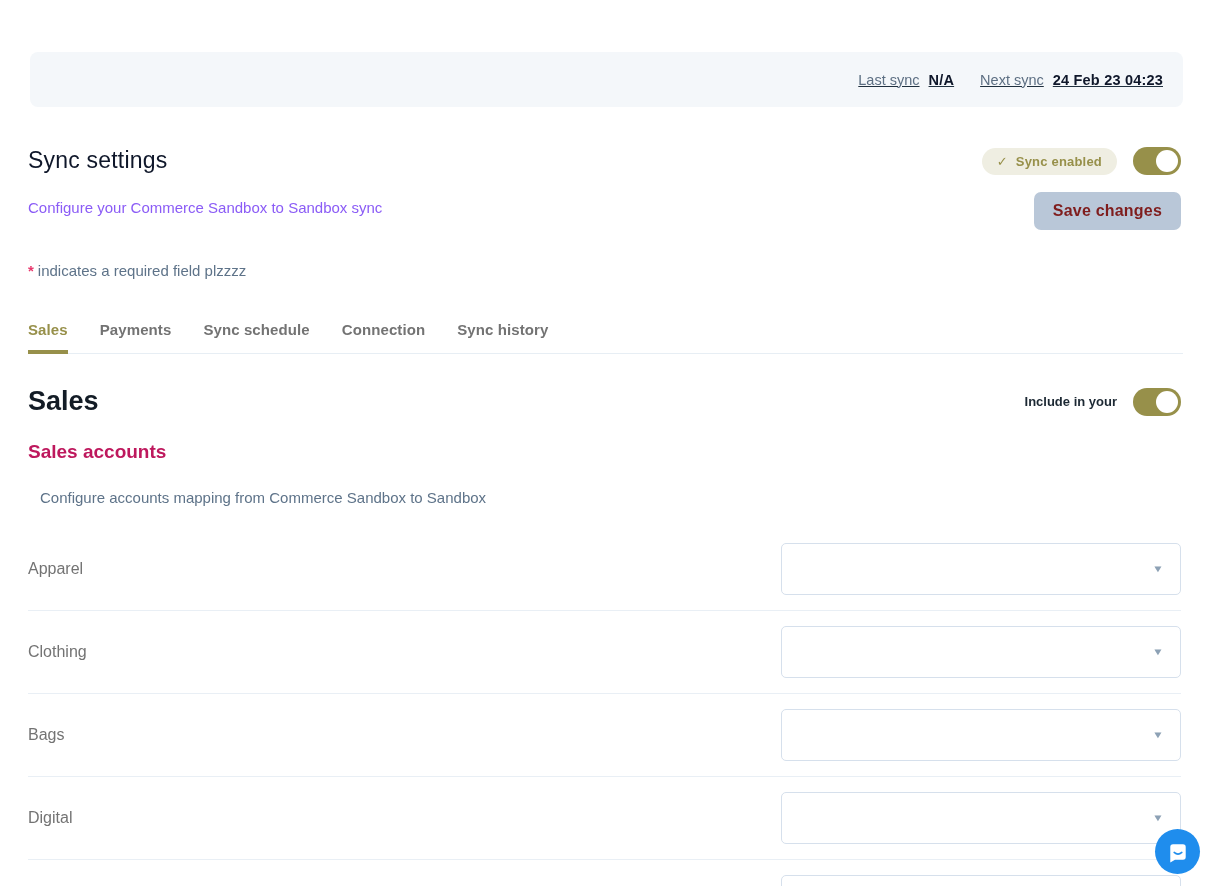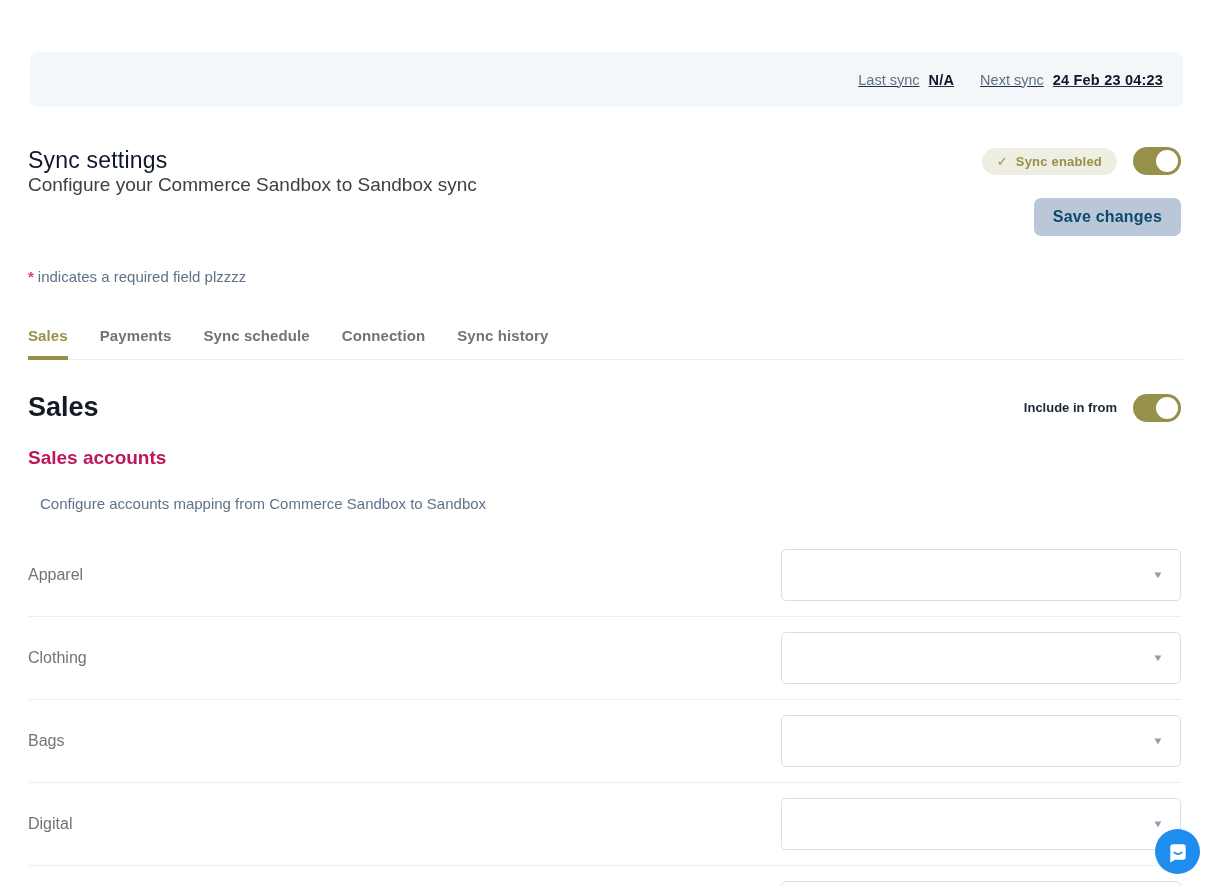--- a/index.html
+++ b/index.html
@@ -27,21 +27,21 @@
   .sync-stat .lbl { color: #5d6f83; }
   .sync-stat .val { color: #0f172a; font-weight: bold; letter-spacing: .2px; }
 
   
   .header-section {
     margin: 40px 34px 0 28px;
     display: flex;
     justify-content: space-between;
   }
   .page-title { font-size: 23px; font-weight: normal; color: #0f172a; letter-spacing: .2px; }
-  .page-subtitle { font-size: 19px; color: #404040; }
+  .page-subtitle { margin-top: 25px; font-size: 15px; color: #8b5cf6; }
   .header-right { display: flex; flex-direction: column; align-items: flex-end; }
   .badge-toggle-row { display: flex; align-items: center; gap: 16px; }
   .status-pill {
     background: #efeee2;
     color: #97904a;
     font-size: 13px;
     font-weight: bold;
     border-radius: 14px;
     padding: 6px 15px;
     display: flex;
@@ -58,23 +58,23 @@
     cursor: pointer;
     flex: 0 0 auto;
   }
   .toggle .knob {
     position: absolute; top: 3px; right: 3px;
     width: 22px; height: 22px;
     border-radius: 50%;
     background: #ffffff;
   }
   .save-btn {
-    margin-top: 23px;
+    margin-top: 17px;
     background: #b9c7d8;
-    color: #0c4a6e;
+    color: #7f1d1d;
     border: none;
     font-family: inherit;
     font-size: 16px;
     font-weight: bold;
     padding: 10px 19px;
     border-radius: 7px;
     letter-spacing: .2px;
     cursor: default;
   }
   .required-note { margin: 32px 28px 0; font-size: 15px; color: #5e7389; }
@@ -194,21 +194,21 @@
     <div class="tab active">Sales</div>
     <div class="tab">Payments</div>
     <div class="tab">Sync schedule</div>
     <div class="tab">Connection</div>
     <div class="tab">Sync history</div>
   </div>
 
 <div class="section-head">
   <div class="section-title">Sales</div>
   <div class="include-row">
-    <span class="include-label">Include in from</span>
+    <span class="include-label">Include in your</span>
     <div class="toggle">
       <div class="knob"></div>
     </div>
   </div>
 </div>
 
 <div class="subsection-title">Sales accounts</div>
 <div class="subsection-subtitle">Configure accounts mapping from Commerce Sandbox to Sandbox</div>
 
 <div class="rows">

